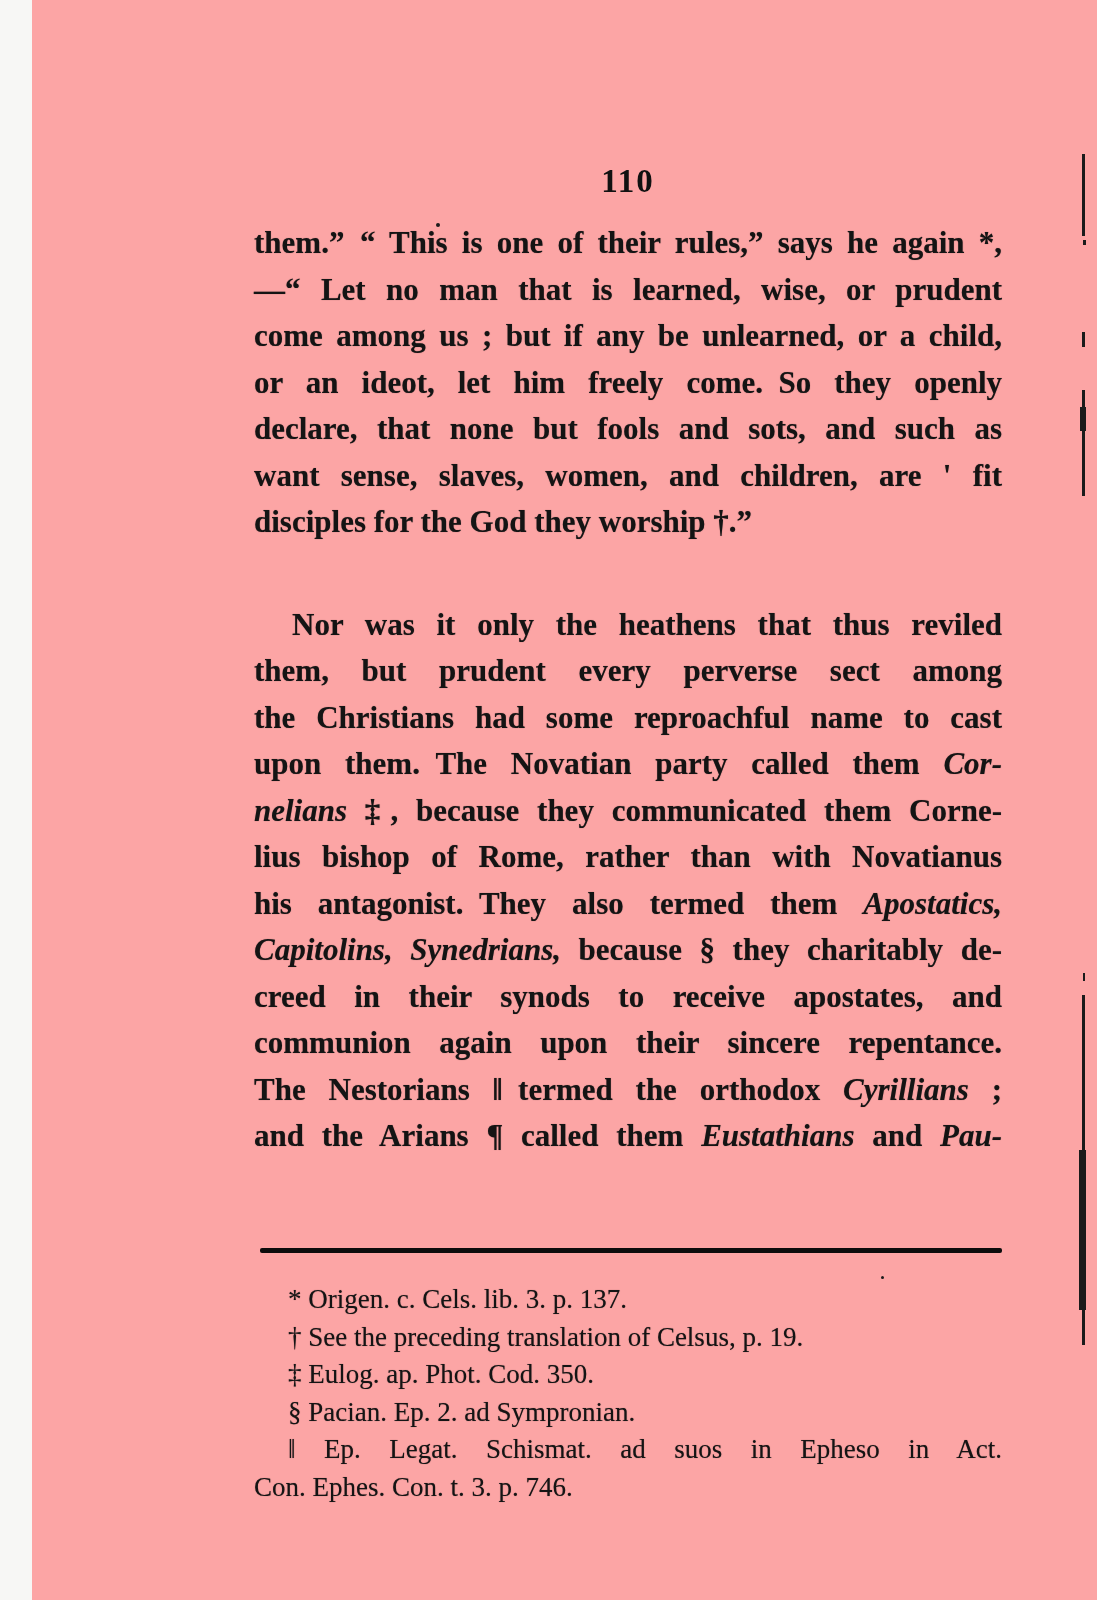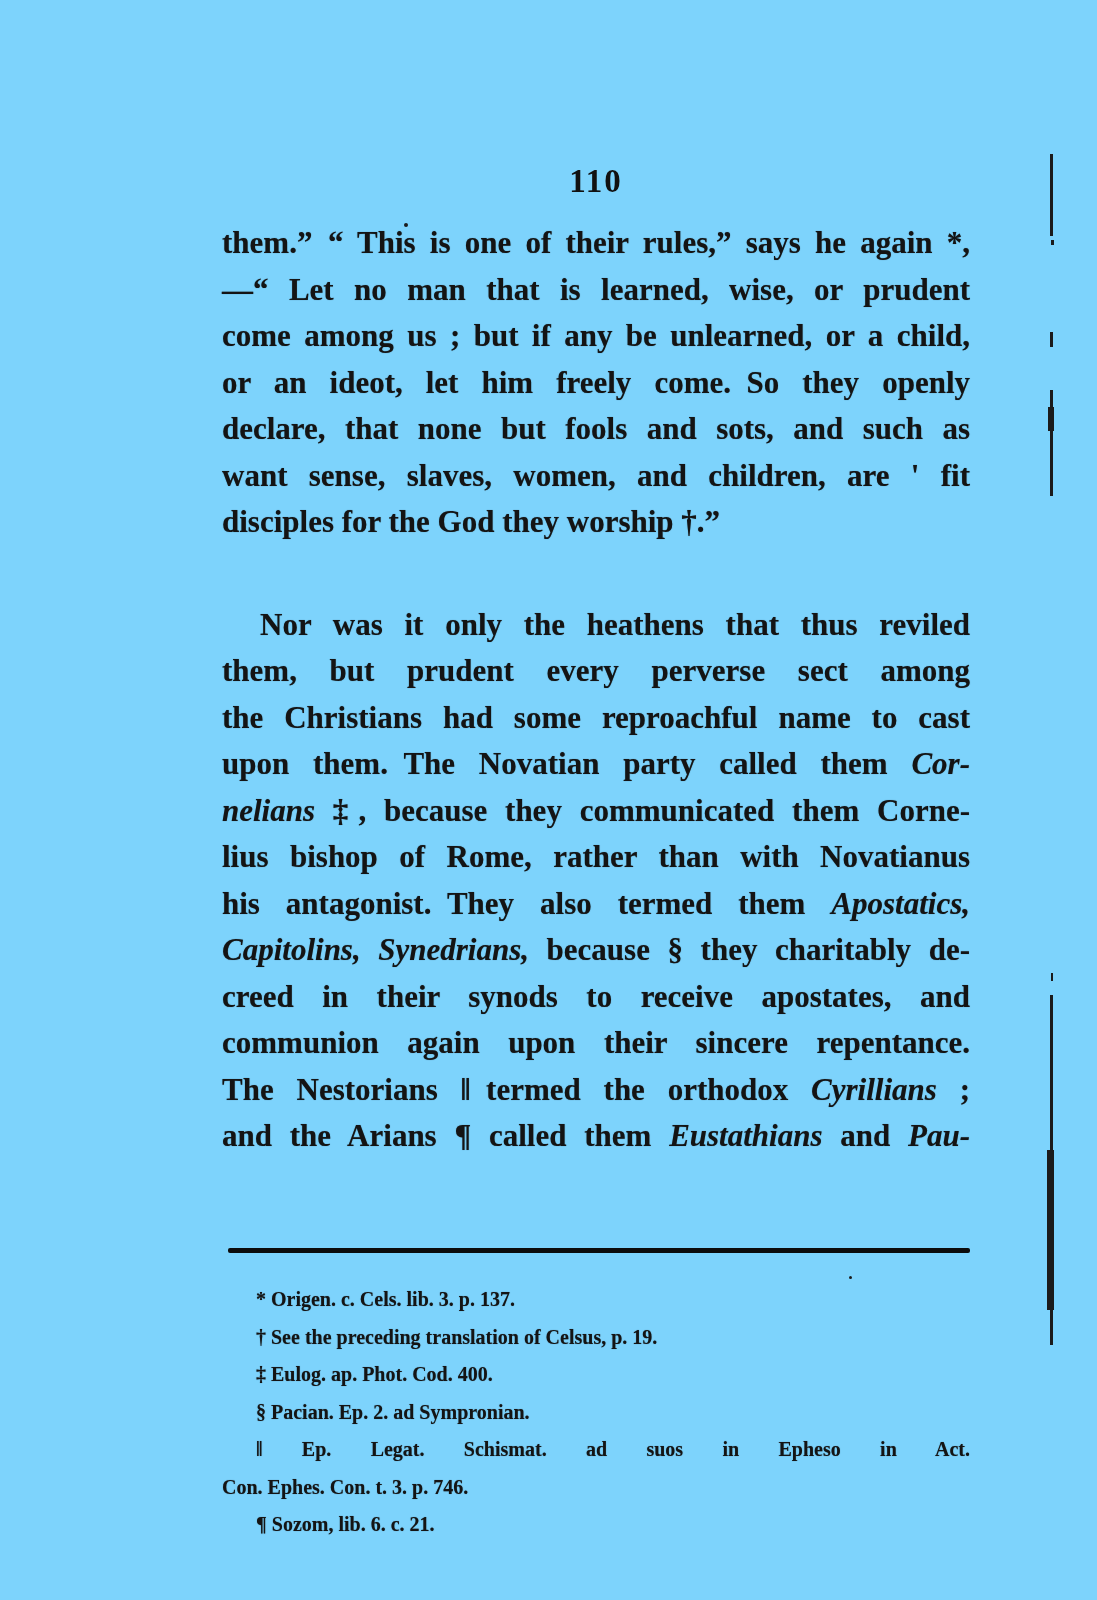--- a/index.html
+++ b/index.html
@@ -3,21 +3,21 @@
 <meta charset="utf-8">
 <style>
   html,body{margin:0;padding:0;}
   body{
     width:1097px;height:1600px;
     background:#f7f7f5;
     font-family:"Liberation Serif","DejaVu Serif",serif;
     position:relative;overflow:hidden;
   }
   .page{
-    position:absolute;inset:0;background:#7dd3fc;color:#131313;
+    position:absolute;inset:0;background:#fca5a5;color:#131313;margin-left:32px;
   }
   .pagenum{
     position:absolute;top:163px;left:222px;width:748px;
     text-align:center;font-size:33px;font-weight:700;
     letter-spacing:2px;color:#111;
   }
   .textblock{
     position:absolute;left:222px;top:220px;width:748px;
     font-size:31px;font-weight:700;color:#141414;
     text-shadow:0 0 1px rgba(10,10,10,0.45);
@@ -31,21 +31,21 @@
   }
   .line.last{text-align-last:left;}
   .line.indent{text-indent:38px;}
   .it{font-style:italic;}
   .fnrule{
     position:absolute;left:228px;top:1248px;width:742px;height:5px;
     background:#0c0c0c;border-radius:2px;
   }
   .footnotes{
     position:absolute;left:222px;top:1281px;width:748px;
-    font-size:20px;font-weight:700;color:#141414;
+    font-size:27px;font-weight:400;color:#141414;
     text-shadow:0 0 1px rgba(10,10,10,0.45);
   }
   .fnline{
     line-height:37.5px;padding-left:34px;
     text-align:left;text-align-last:left;
   }
   .fnline.flush{padding-left:0;}
   .fnline.justify{text-align:justify;text-align-last:justify;}
   .art{position:absolute;background:#1b1b1b;}
   .a-line-1{left:1050px;top:154px;width:3px;height:82px;}
@@ -93,25 +93,24 @@
       <div class="line"><span>and the Arians ¶ called them </span><span class="it">Eustathians</span><span> and </span><span class="it">Pau-</span></div>
     </div>
 
   </div>
 
   <div class="fnrule"></div>
 
   <div class="footnotes">
     <div class="fnline">* Origen. c. Cels. lib. 3. p. 137.</div>
     <div class="fnline">† See the preceding translation of Celsus, p. 19.</div>
-    <div class="fnline">‡ Eulog. ap. Phot. Cod. 400.</div>
+    <div class="fnline">‡ Eulog. ap. Phot. Cod. 350.</div>
     <div class="fnline">§ Pacian. Ep. 2. ad Sympronian.</div>
     <div class="fnline justify">‖ Ep. Legat. Schismat. ad suos in Epheso in Act.</div>
     <div class="fnline flush">Con. Ephes. Con. t. 3. p. 746.</div>
-    <div class="fnline">¶ Sozom, lib. 6. c. 21.</div>
   </div>
 
   <div class="art a-line-1"></div>
   <div class="art a-dot-1"></div>
   <div class="art a-dash-1"></div>
   <div class="art a-line-2"></div>
   <div class="art a-thick-1"></div>
   <div class="art a-tick-1"></div>
   <div class="art a-line-3"></div>
   <div class="art a-thick-2"></div>

